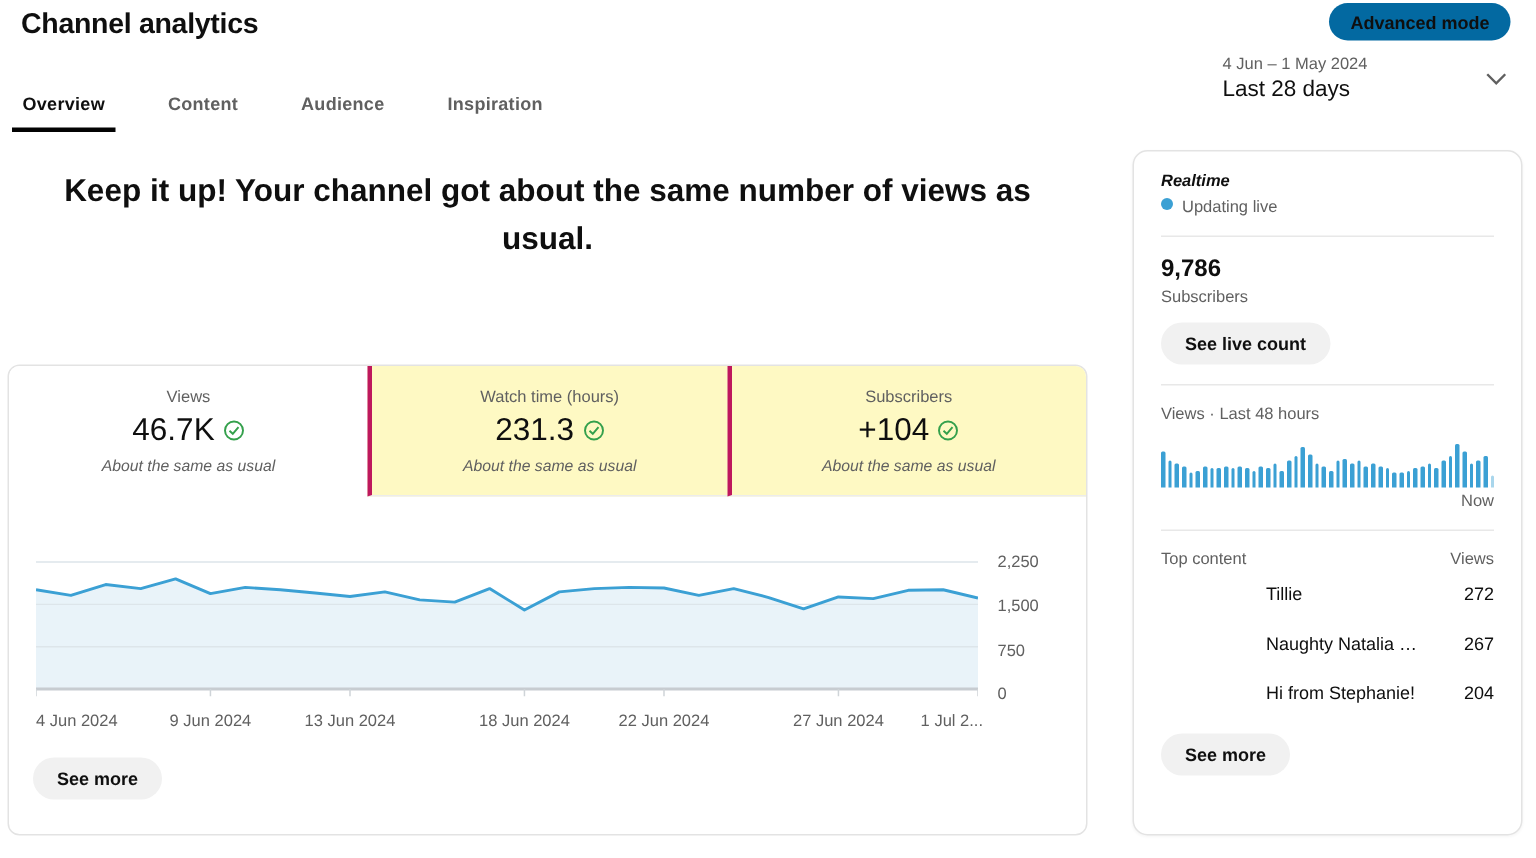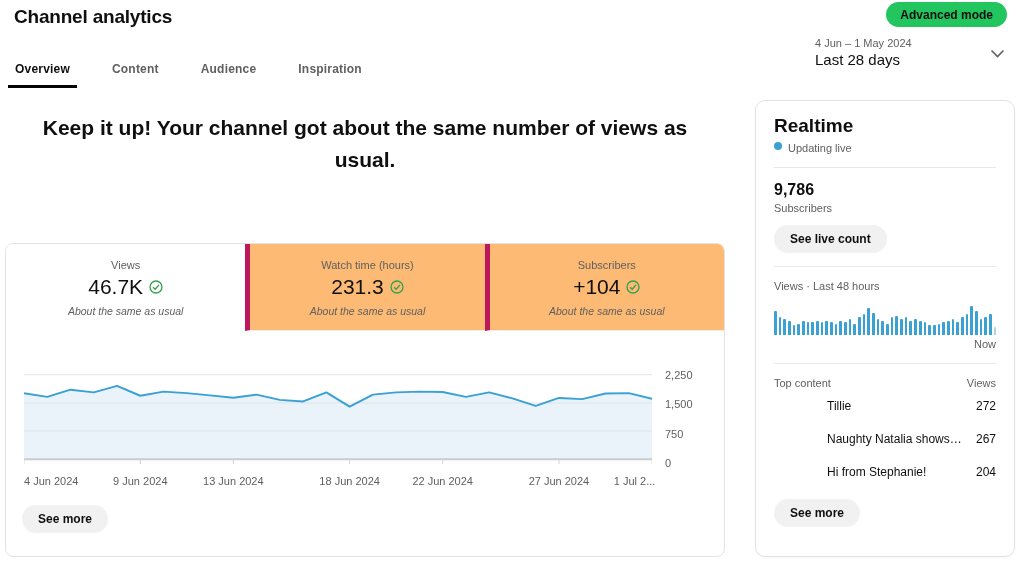--- a/index.html
+++ b/index.html
@@ -1,38 +1,38 @@
 <!DOCTYPE html>
 <html><head>
 <meta charset="utf-8">
 <style>
   * { margin:0; padding:0; box-sizing:border-box; }
   html,body { width:1024px; height:572px; background:#fff; font-family:"Liberation Sans", sans-serif; color:#0f0f0f; overflow:hidden; position:relative; }
 
   
   .page-title { position:absolute; left:14px; top:6px; font-size:19px; font-weight:700; letter-spacing:-0.2px; }
-  .adv-btn { position:absolute; right:17px; top:2px; height:25px; padding:0 14px; background:#22c55e; border:none; border-radius:13px; font-family:inherit; font-size:12px; font-weight:700; color:#0f0f0f; cursor:pointer; }
+  .adv-btn { position:absolute; right:17px; top:2px; height:25px; padding:0 14px; background:#0369a1; border:none; border-radius:13px; font-family:inherit; font-size:12px; font-weight:700; color:#0f0f0f; cursor:pointer; }
   .nav-tabs { position:absolute; left:8px; top:56px; display:flex; }
   .nav-tab { padding:6px 7px 9px; margin-right:28px; font-size:12px; font-weight:700; color:#606060; letter-spacing:0.2px; cursor:pointer; border-bottom:3px solid transparent; }
   .nav-tab.active { color:#0f0f0f; border-bottom-color:#030303; }
   .date-picker { position:absolute; right:19px; top:37px; width:190px; display:flex; align-items:center; justify-content:space-between; cursor:pointer; }
   .date-picker .dp-text { line-height:1.25; }
   .dp-range { font-size:11px; color:#606060; }
   .dp-label { font-size:15px; color:#0f0f0f; }
   .chevron { margin-left:12px; }
 
   
   .summary { position:absolute; left:0; top:112px; width:730px; text-align:center; }
   .headline { font-size:21px; font-weight:700; line-height:1.5; max-width:660px; margin:0 auto; }
   .subtext { margin-top:22px; font-size:12.5px; color:#606060; }
 
   
   .main-card { position:absolute; left:5px; top:243px; width:720px; height:314px; border:1px solid #e3e3e3; border-radius:8px; background:#fff; overflow:hidden; }
   .metric-tabs { display:grid; grid-template-columns:1fr 1fr 1fr; height:87px; }
-  .metric-tab { padding-top:15px; text-align:center; background:#fdba74; border-bottom:1px solid #ececec; border-left:5px solid #be185d; cursor:pointer; }
+  .metric-tab { padding-top:15px; text-align:center; background:#fef9c3; border-bottom:1px solid #ececec; border-left:3px solid #be185d; cursor:pointer; }
   .metric-tab:first-child { border-left:none; }
   .metric-tab.selected { background:#fff; border-bottom-color:transparent; }
   .metric-label { font-size:11px; color:#606060; }
   .metric-value-row { margin-top:4px; display:flex; align-items:center; justify-content:center; gap:6px; }
   .metric-value { font-size:21px; color:#0f0f0f; }
   .metric-note { margin-top:6px; font-size:10.5px; font-style:italic; color:#606060; }
 
   .chart-wrap { padding:36px 0 0 18px; }
   .chart-row { display:flex; }
   .plot { flex:1; position:relative; height:100px; }
@@ -40,33 +40,33 @@
   .ylabels { width:72px; position:relative; height:100px; }
   .ylabels div { position:absolute; left:13px; transform:translateY(-50%); font-size:11px; color:#606060; }
   .xlabels { position:relative; margin-right:72px; height:24px; }
   .xlabels div { position:absolute; top:8px; font-size:11px; color:#606060; white-space:nowrap; }
 
   .pill-btn { height:28px; padding:0 16px; background:#f1f1f1; border:none; border-radius:14px; font-family:inherit; font-size:12px; font-weight:700; color:#0f0f0f; cursor:pointer; }
   .main-card .pill-btn { margin:14px 0 0 16px; }
 
   
   .rt-card { position:absolute; left:755px; top:100px; width:260px; height:457px; border:1px solid #e3e3e3; border-radius:10px; background:#fff; box-shadow:0 1px 2px rgba(0,0,0,0.04); padding:14px 18px 0; }
-  .rt-title { font-size:19px; font-weight:700; }
+  .rt-title { font-size:11px; font-weight:700;font-style:italic; }
   .rt-live { margin-top:5px; display:flex; gap:6px; font-size:11px; color:#606060; }
   .live-dot { width:8px; height:8px; border-radius:50%; background:#3ba0d4; }
   .divider { border-top:1px solid #e8e8e8; margin:13px 0; }
   .big-num { font-size:16px; font-weight:700; }
   .sub-label { margin-top:3px; font-size:11px; color:#606060; }
   .rt-card .pill-btn { margin-top:11px; }
   .bars { margin-top:13px; height:30px; display:flex; align-items:flex-end; gap:2px; }
   .bars .bar { flex:1; background:#3ba0d4; border-radius:1px 1px 0 0; }
   .bars .bar.faded { background:#a9d6ec; }
   .now-row { margin-top:3px; text-align:right; font-size:11px; color:#606060; }
   .tc-header { display:flex; justify-content:space-between; font-size:11px; color:#606060; margin-top:1px; }
-  .tc-row { display:flex; align-items:center; gap:11px; height:33px; cursor:pointer; }
+  .tc-row { display:flex; align-items:center; gap:28px; height:33px; cursor:pointer; }
   .thumb { width:42px; height:24px; border-radius:3px; flex:none; }
   .tc-row:nth-of-type(1) .thumb { background:linear-gradient(120deg,#8f8b84 20%,#cfc9bd 45%,#a39d90 75%,#e4ded2); }
   .tc-row:nth-of-type(2) .thumb { background:linear-gradient(120deg,#6e6a60 10%,#b9c0b4 40%,#8a9184 70%,#d9d4c4); }
   .tc-row:nth-of-type(3) .thumb { background:linear-gradient(120deg,#7a6a60 15%,#c9b8a8 50%,#8d7a6e 80%,#ded0c0); }
   .tc-title { flex:1; font-size:12px; color:#0f0f0f; white-space:nowrap; overflow:hidden; text-overflow:ellipsis; }
   .tc-views { font-size:12px; color:#0f0f0f; }
 
   .check-icon { display:inline-flex; }
 </style>
 </head>

